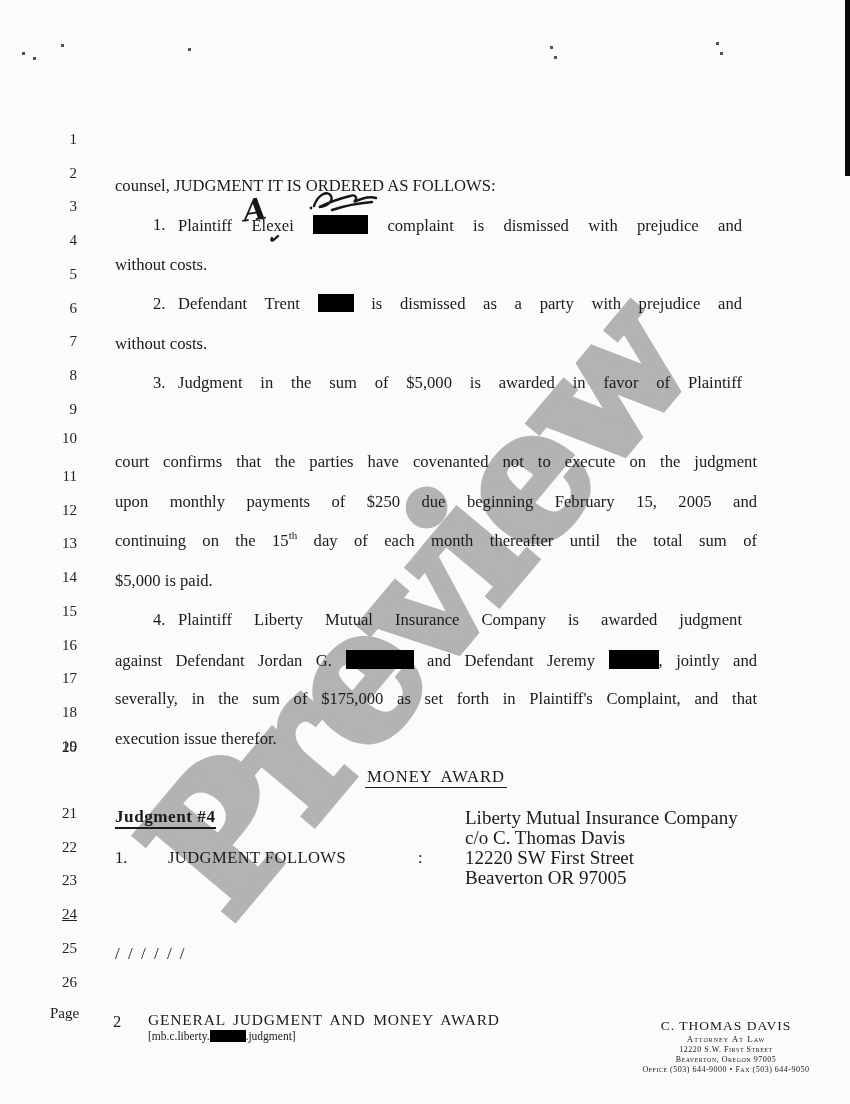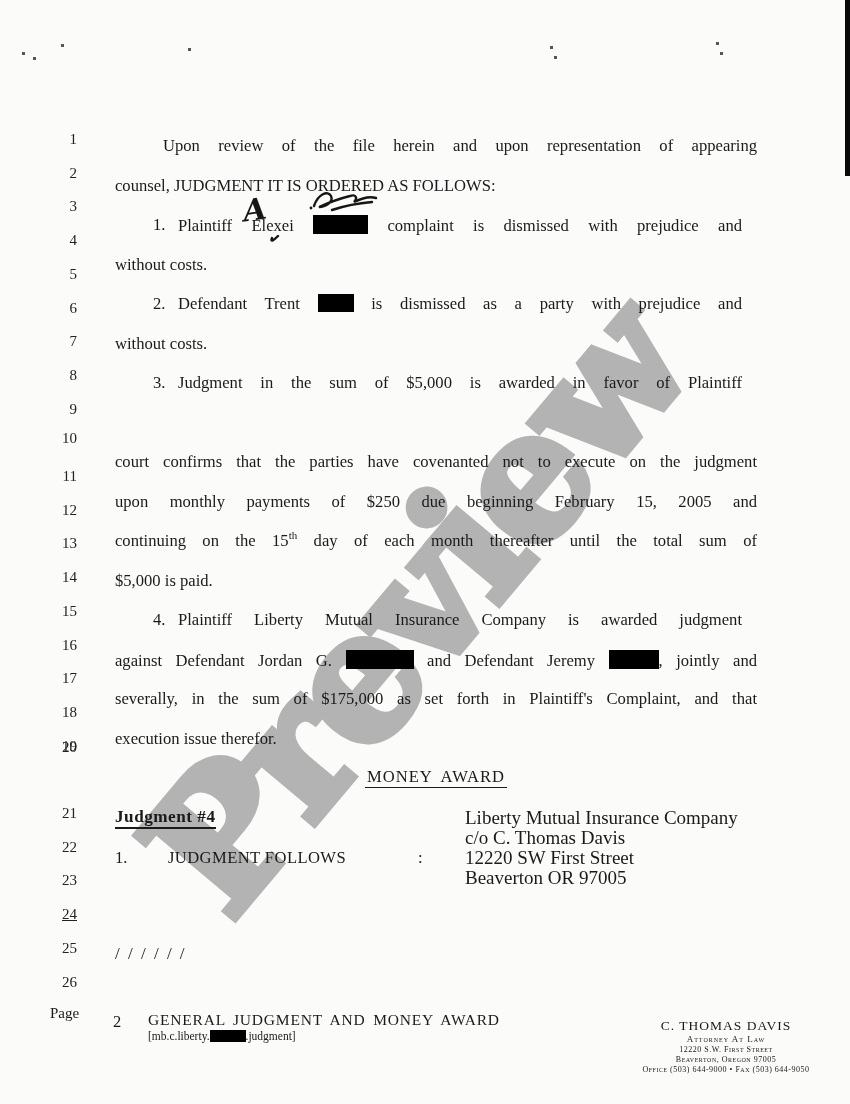--- a/index.html
+++ b/index.html
@@ -103,21 +103,20 @@
       <div class="lnum" style="top: 737px;">20</div>
       <div class="lnum" style="top: 803px;">21</div>
       <div class="lnum" style="top: 836.7px;">22</div>
       <div class="lnum" style="top: 870.4px;">23</div>
       <div class="lnum" style="top: 904.1px; text-decoration: underline;">24</div>
       <div class="lnum" style="top: 937.8px;">25</div>
       <div class="lnum" style="top: 971.5px; text-align: right;">26</div>
     </div>
   <div class="page-label">Page</div>
 
-  <div class="bl just indent" style="top:136px"><span>Upon review of the file herein and upon representation of appearing</span></div>
   <div class="bl" style="top:175.5px"><span>counsel, JUDGMENT IT IS ORDERED AS FOLLOWS:</span></div>
 
   <span class="hand-a">A</span>
   <svg class="hand-svg" width="120" height="58" viewBox="0 0 120 58">
     <g fill="none" stroke="#161616" stroke-width="2.4" stroke-linecap="round">
       <path d="M8 50 C4 54 0 57 2 52"></path>
       <path d="M44 20 C48 8 58 4 61 10 C64 16 55 21 49 21 C60 16 72 12 80 10 C86 8 88 12 84 16 C92 12 100 10 106 12"></path>
       <path d="M62 24 C74 20 90 17 102 16"></path>
       <circle cx="41" cy="22" r="1.4" fill="#161616" stroke="none"></circle>
     </g>

